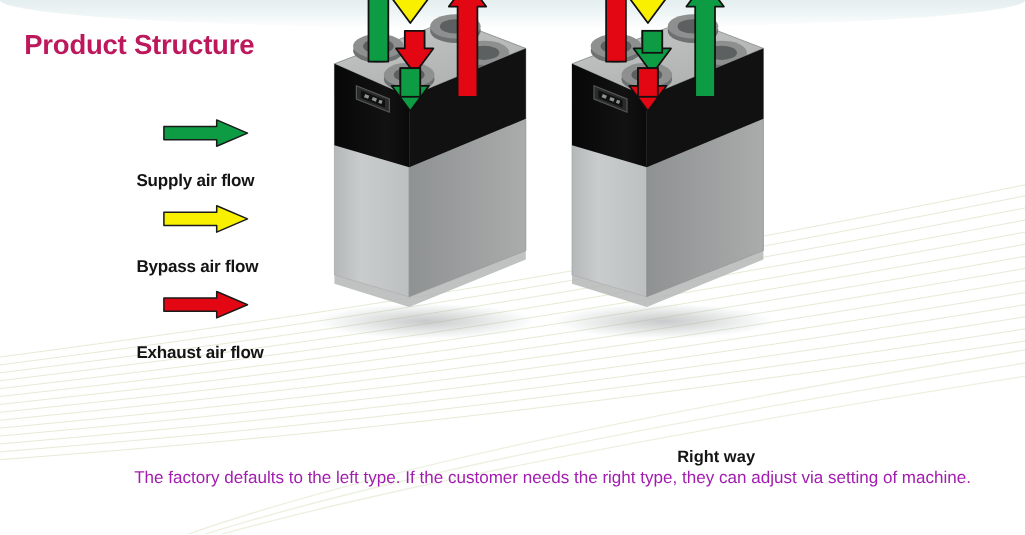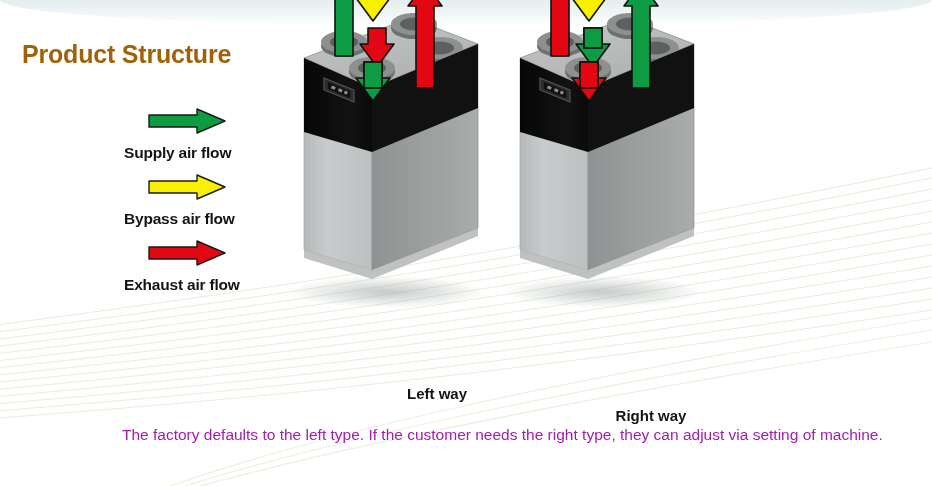--- a/index.html
+++ b/index.html
@@ -28,24 +28,24 @@
   .bg-swoosh {
     position: absolute;
     left: 0; top: 0;
     width: 932px; height: 486px;
     pointer-events: none;
   }
   
   .title {
     position: absolute;
     left: 22px;
-    top: 40px;
+    top: 27px;
     font-size: 25px;
     font-weight: bold;
-    color: #a16207;
+    color: #be185d;
     letter-spacing: -0.2px;
   }
   
   .legend {
     position: absolute;
     left: 120px;
     top: 108px;
     width: 210px;
   }
   .legend-row {
@@ -54,21 +54,21 @@
   .legend-arrow {
     display: block;
     margin-left: 27px;
     height: 26px;
   }
   .legend-label {
     display: block;
     font-size: 15.5px;
     font-weight: bold;
     color: #141414;
-    margin-top: 10px;
+    margin-top: 22px;
     margin-left: 4px;
     letter-spacing: -0.2px;
   }
   
   .device-group {
     position: absolute;
     top: 0;
     width: 230px;
     height: 410px;
   }
@@ -245,21 +245,20 @@
       </g>
 
       <g>
         <polygon points="134,88 134,6 126,6 143,-17 160,6 152,6 152,88" fill="#e30613" stroke="#111111" stroke-width="1.6" stroke-linejoin="round"></polygon>
       </g>
 
       <g>
         <polygon points="138,-6 138,-54 130,-54 147,-77 164,-54 156,-54 156,-6" fill="#f9f000" stroke="#111111" stroke-width="1.6" stroke-linejoin="round"></polygon>
       </g>
     </svg>
-    <div class="way-label">Left way</div>
   </div>
 
   <div class="device-group" id="device-right">
     <svg class="device-svg" width="230" height="390" viewBox="0 0 230 390">
       <defs>
         <linearGradient id="frontR" x1="0" y1="0" x2="1" y2="0">
           <stop offset="0%" stop-color="#b4b8b8"></stop>
           <stop offset="35%" stop-color="#c9cccd"></stop>
           <stop offset="100%" stop-color="#bdc0c1"></stop>
         </linearGradient>

